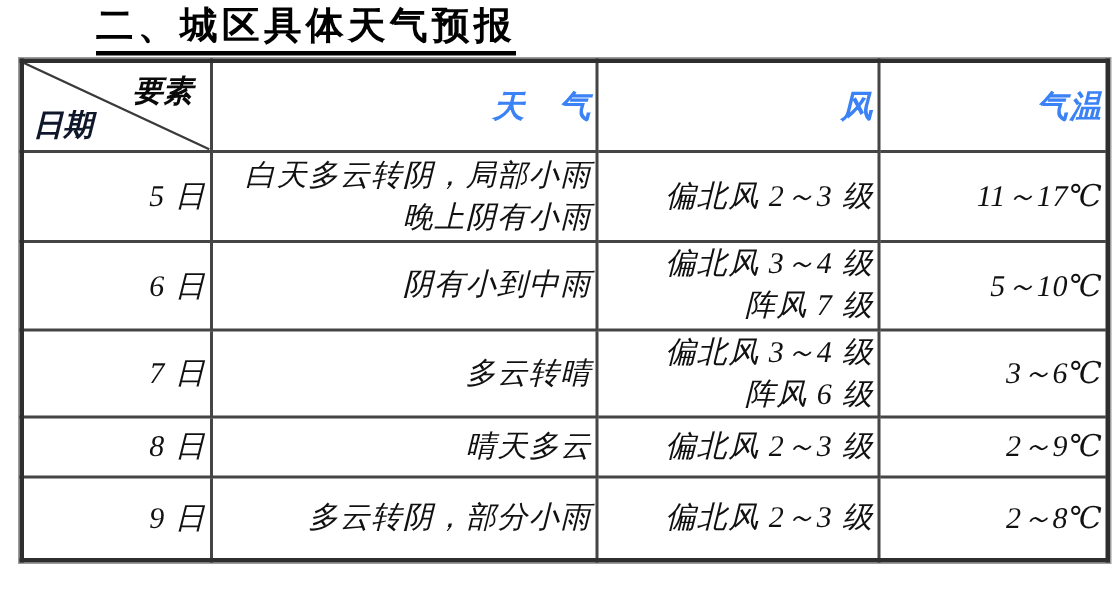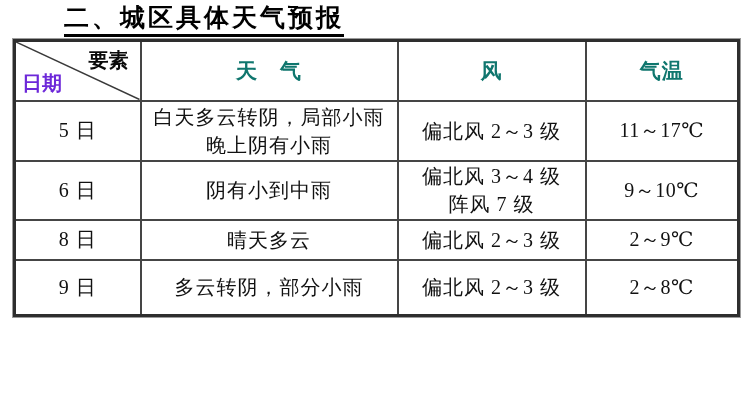--- a/index.html
+++ b/index.html
@@ -38,36 +38,37 @@
     top: 39px;
     width: 724px;
     border-collapse: collapse;
     table-layout: fixed;
     border: 3px solid #2e2e2e;
     box-shadow: 0 0 0 1px #9b9b9b;
     background: #ffffff;
   }
   table.weather-table td, table.weather-table th {
     border: 2px solid #454545;
-    text-align: center;
+    text-align: right;
     vertical-align: middle;
     padding: 0 2px;
     overflow: hidden;
+    font-style: italic;
   }
   tr.header-row { height: 60px; }
   tr.row-0 { height: 60px; }
   tr.row-1 { height: 59px; }
   tr.row-2 { height: 58px; }
   tr.row-3 { height: 40px; }
   tr.row-4 { height: 56px; }
   th.col-header {
     font-size: 21px;
     font-weight: 700;
     letter-spacing: 1px;
-    color: #0f766e;
+    color: #3b82f6;
   }
   td.corner-cell {
     position: relative;
     padding: 0;
   }
   td.corner-cell svg.diag {
     position: absolute;
     left: 0; top: 0;
     width: 100%; height: 100%;
     display: block;
@@ -79,21 +80,21 @@
     font-size: 20px;
     font-weight: 700;
     color: #0a0a0a;
   }
   .corner-bottom {
     position: absolute;
     bottom: 3px;
     left: 6px;
     font-size: 20px;
     font-weight: 700;
-    color: #6d28d9;
+    color: #0f172a;
   }
   td.date-cell {
     font-size: 20px;
     letter-spacing: 1px;
   }
   td.weather-cell, td.wind-cell {
     font-size: 20px;
     letter-spacing: 1px;
     white-space: pre-line;
     line-height: 1.4;
@@ -137,23 +138,30 @@
 晚上阴有小雨</td>
         <td class="wind-cell">偏北风 2～3 级</td>
         <td class="temp-cell">11～17℃</td>
       </tr>
 
       <tr class="row-1">
         <td class="date-cell">6 日</td>
         <td class="weather-cell">阴有小到中雨</td>
         <td class="wind-cell">偏北风 3～4 级
 阵风 7 级</td>
-        <td class="temp-cell">9～10℃</td>
+        <td class="temp-cell">5～10℃</td>
       </tr>
 
+      <tr class="row-2">
+        <td class="date-cell">7 日</td>
+        <td class="weather-cell">多云转晴</td>
+        <td class="wind-cell">偏北风 3～4 级
+阵风 6 级</td>
+        <td class="temp-cell">3～6℃</td>
+      </tr>
 
       <tr class="row-3">
         <td class="date-cell">8 日</td>
         <td class="weather-cell">晴天多云</td>
         <td class="wind-cell">偏北风 2～3 级</td>
         <td class="temp-cell">2～9℃</td>
       </tr>
 
       <tr class="row-4">
         <td class="date-cell">9 日</td>

